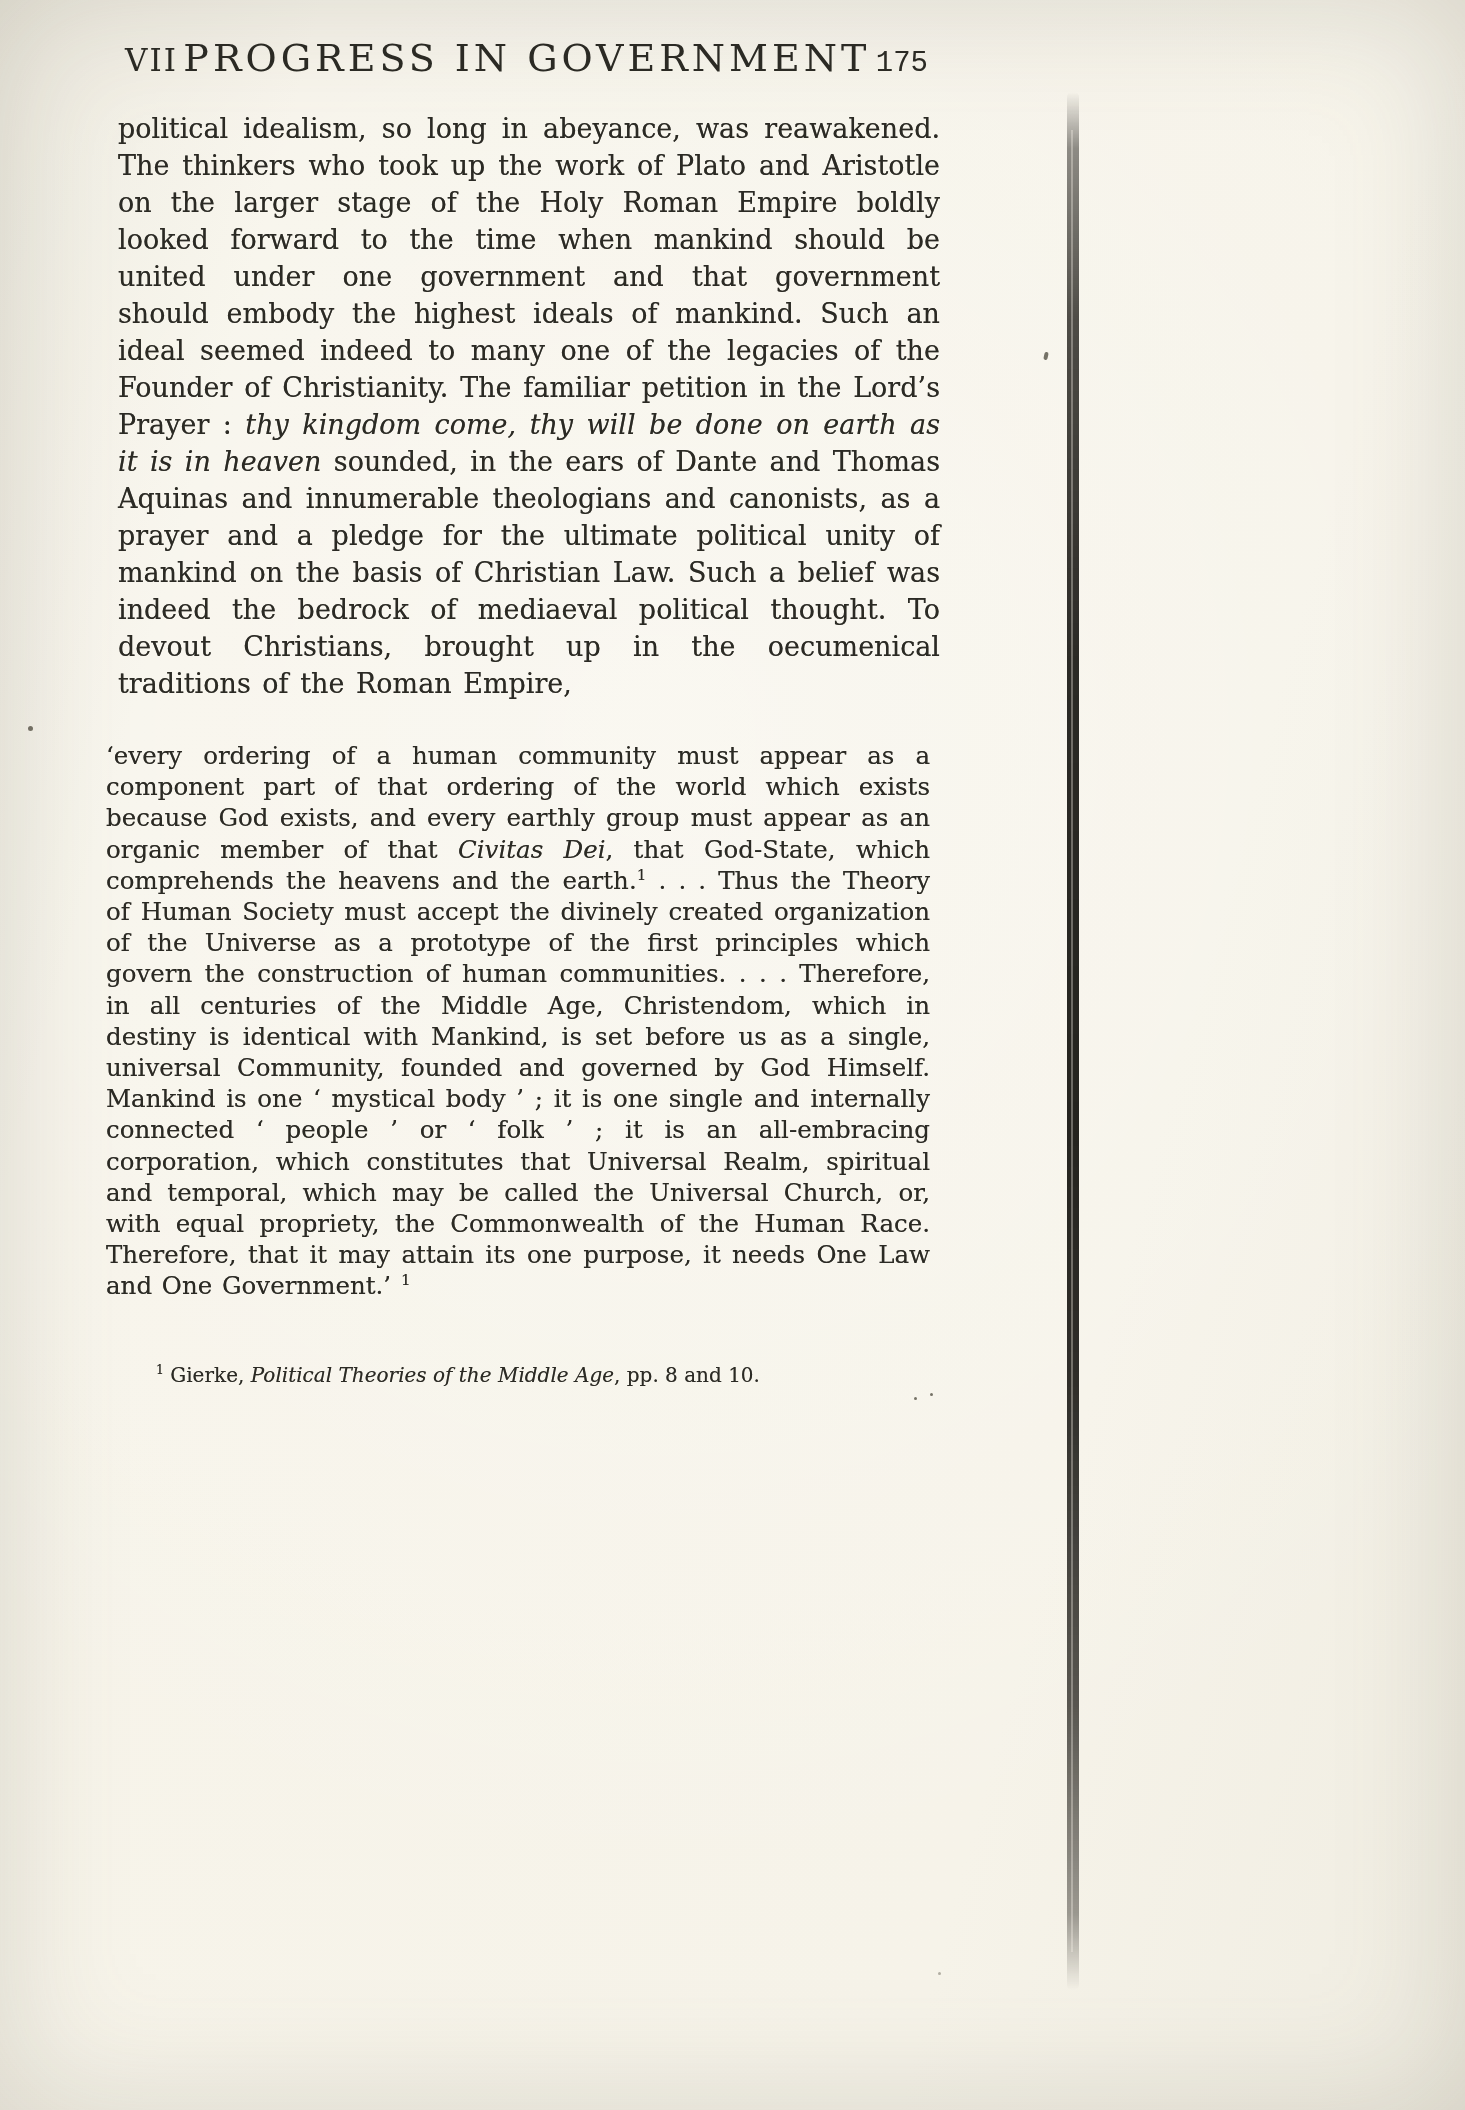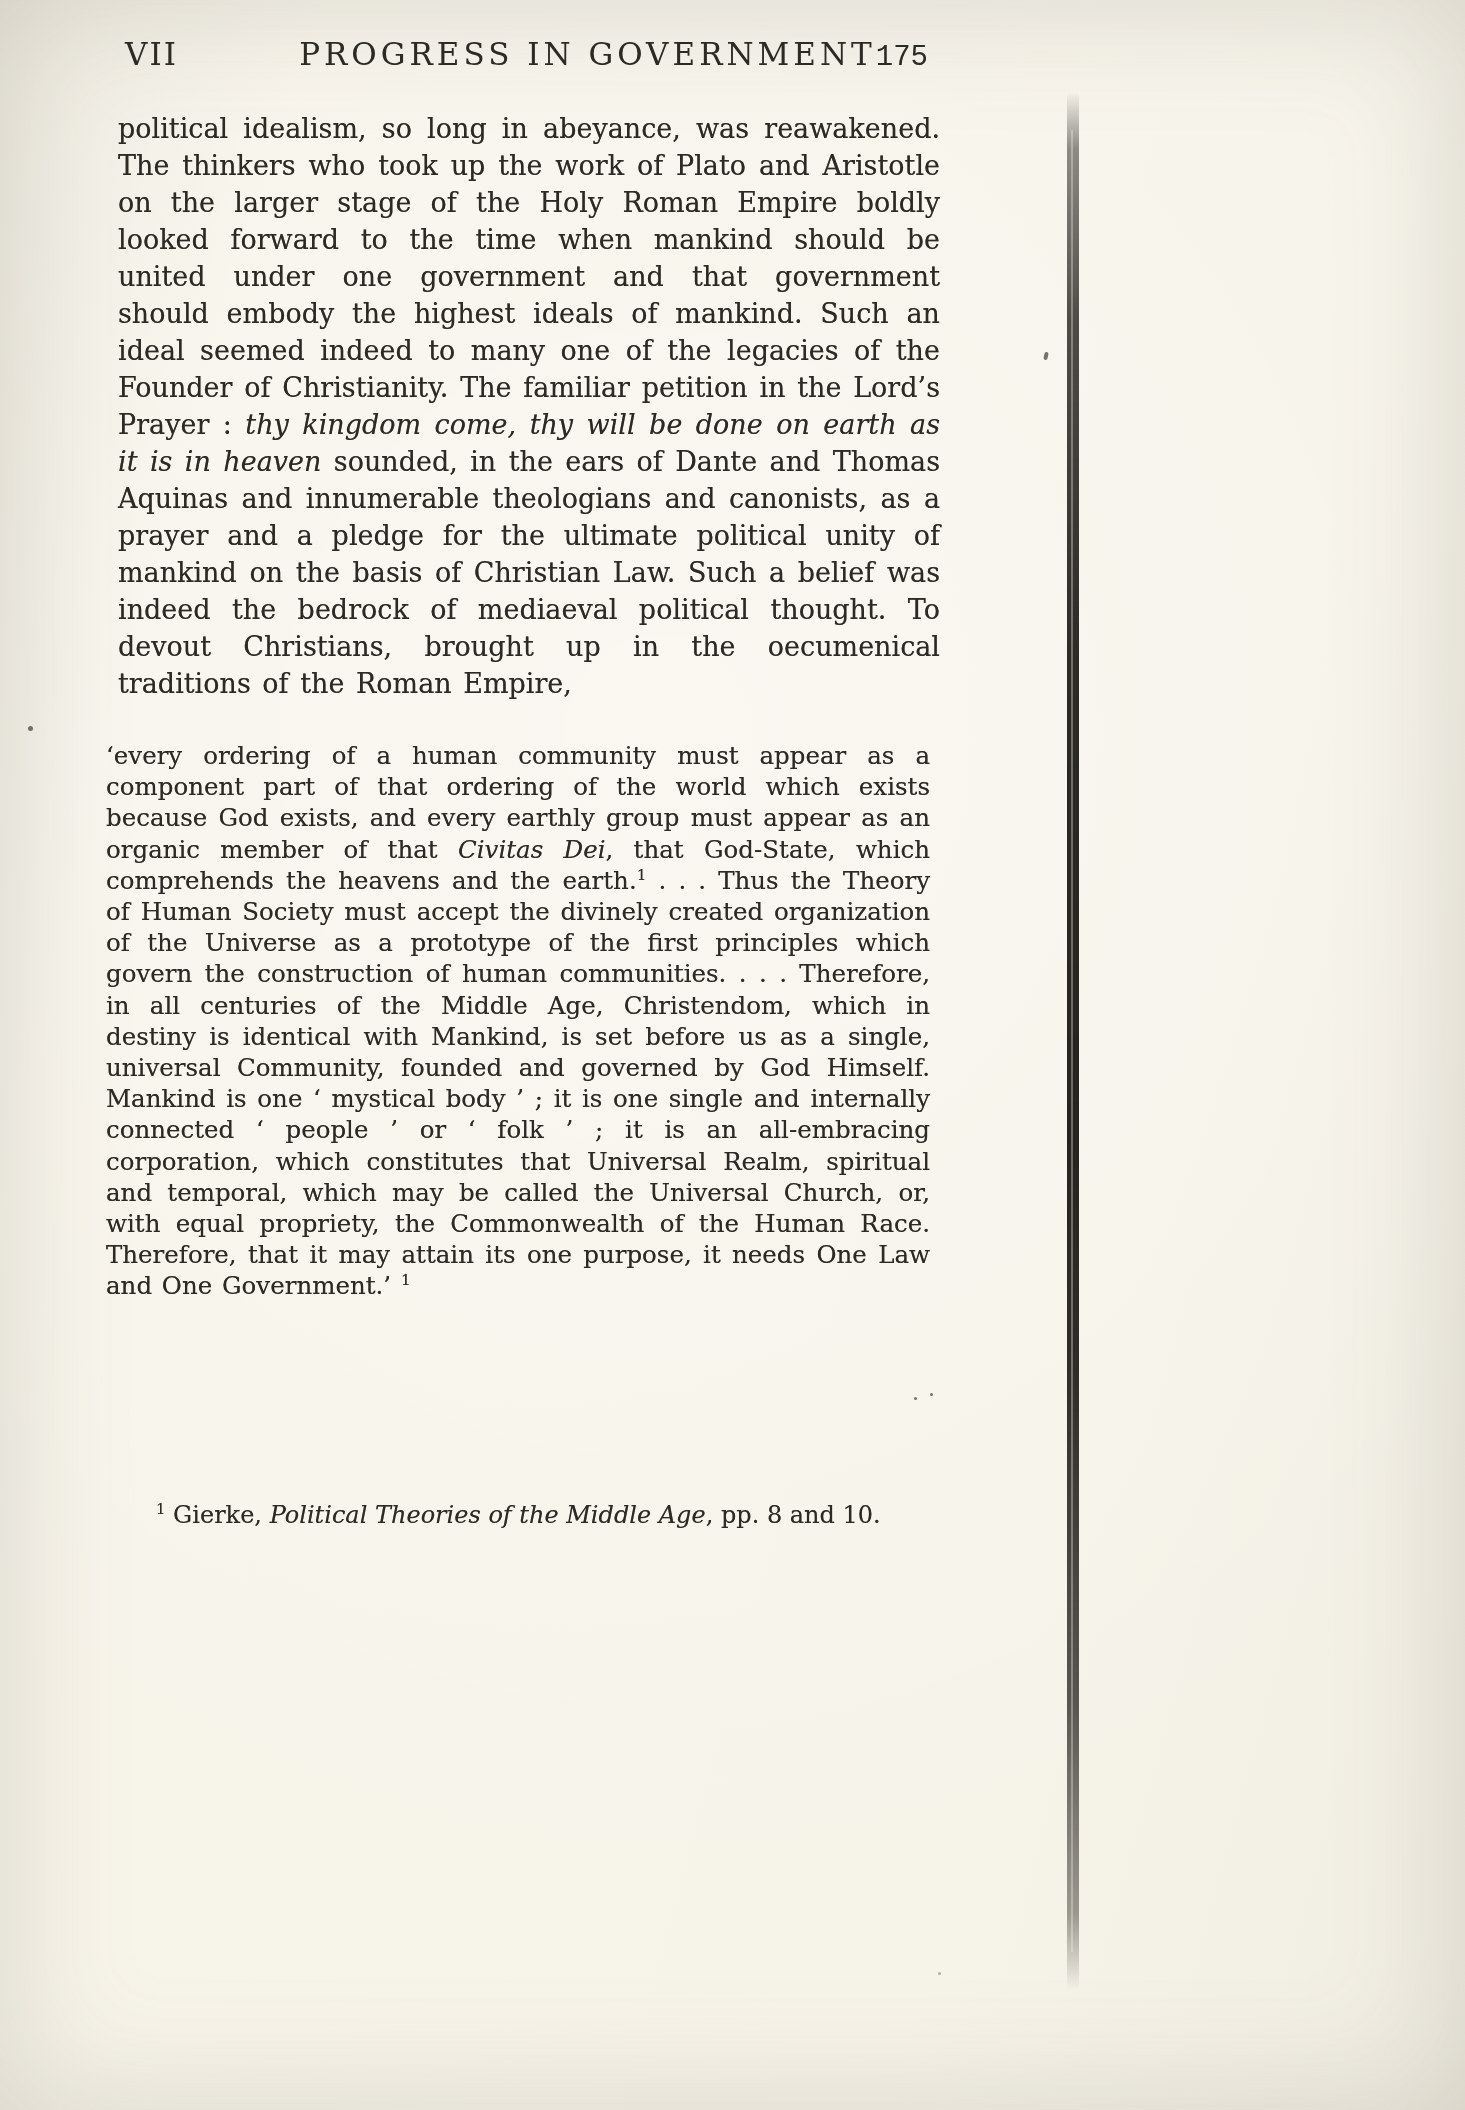--- a/index.html
+++ b/index.html
@@ -15,37 +15,37 @@
   }
   .vignette {
     position: absolute; inset: 0; pointer-events: none;
     box-shadow: inset 0 0 130px rgba(110,105,88,.22);
   }
   .header {
     position: absolute; top: 36px; left: 106px; width: 822px;
     display: flex; align-items: baseline;
   }
   .chapter  { font-size: 31px; letter-spacing: 2px; margin-left: 19px; }
-  .title    { flex: 1; text-align: right; font-size: 31px; letter-spacing: 4px; }
+  .title    { flex: 1; text-align: center; font-size: 38px; letter-spacing: 4px; }
   .pagenum  { font-size: 29px; font-family: Liberation Mono, monospace; }
   .body-text {
     position: absolute; top: 98px; left: 106px; width: 822px; margin: 12px;
     font-size: 27px; line-height: 37px;
     text-align: justify; word-spacing: 3px;
     text-shadow: 0 0 .4px rgba(43,42,36,.6);
   }
   .quote-text {
     position: absolute; top: 740px; left: 106px; width: 824px; margin: 0;
     font-size: 24.5px; line-height: 31.2px;
     text-align: justify; word-spacing: 2px;
     text-shadow: 0 0 .4px rgba(43,42,36,.6);
   }
   .footnote {
-    position: absolute; top: 1500px; left: 106px; width: 822px; margin: 0;
-    font-size: 24px; line-height: 30px; text-indent: 50px;
+    position: absolute; top: 1360px; left: 106px; width: 822px; margin: 0;
+    font-size: 20px; line-height: 30px; text-indent: 50px;
     text-shadow: 0 0 .3px rgba(43,42,36,.5);
   }
   em  { font-style: italic; }
   sup { font-size: 62%; line-height: 0; vertical-align: super; }
   .scan-stripe {
     position: absolute; left: 1067px; top: 92px; width: 12px; height: 1898px;
     filter: blur(.6px); border-radius: 5px;
     background: linear-gradient(180deg,
       rgba(35,33,28,0) 0%, rgba(35,33,28,.5) 3%, rgba(35,33,28,.8) 12%,
       rgba(25,24,20,.92) 30%, rgba(25,24,20,.95) 55%, rgba(25,24,20,.9) 68%,

